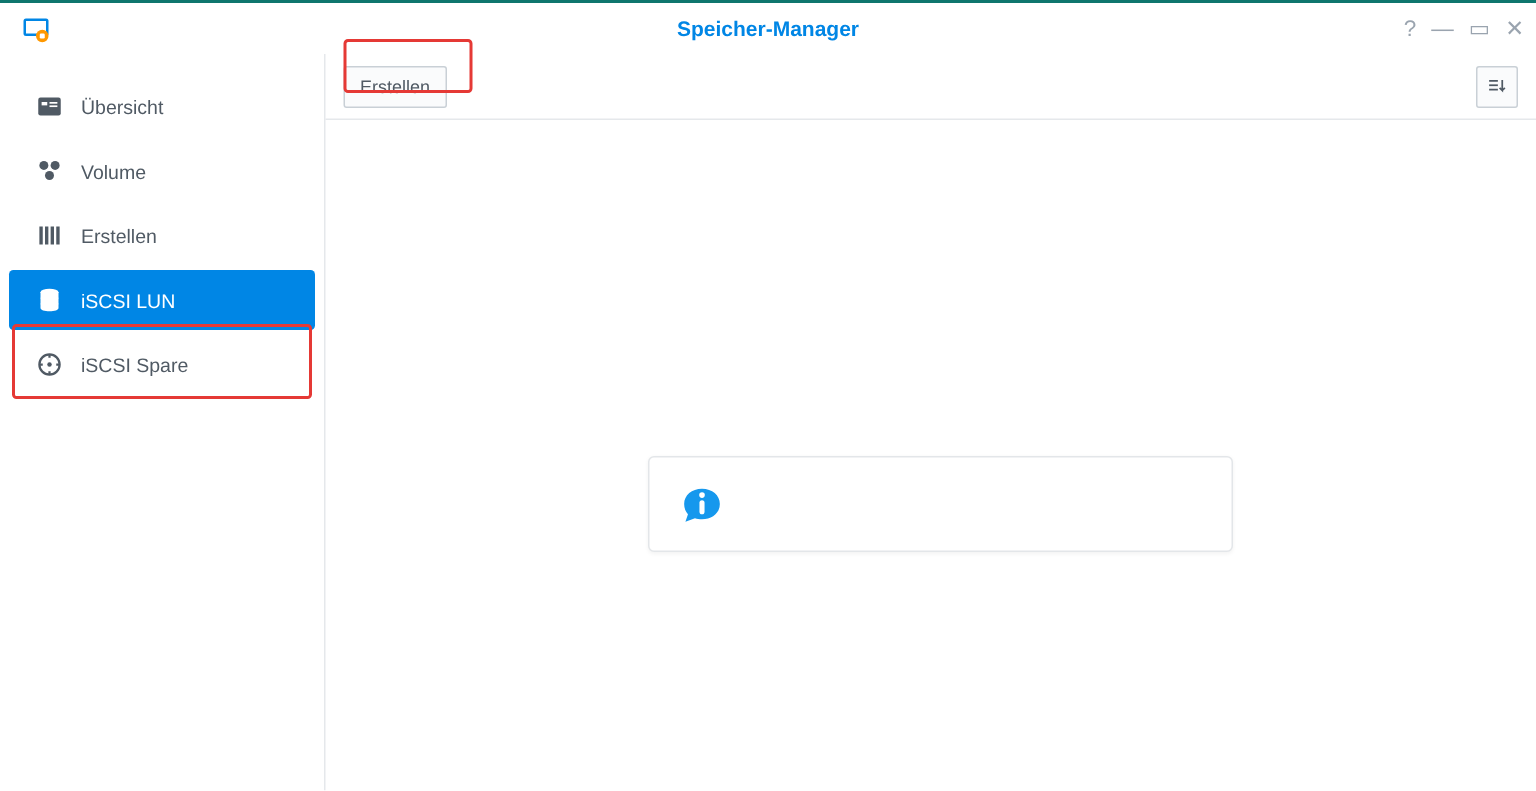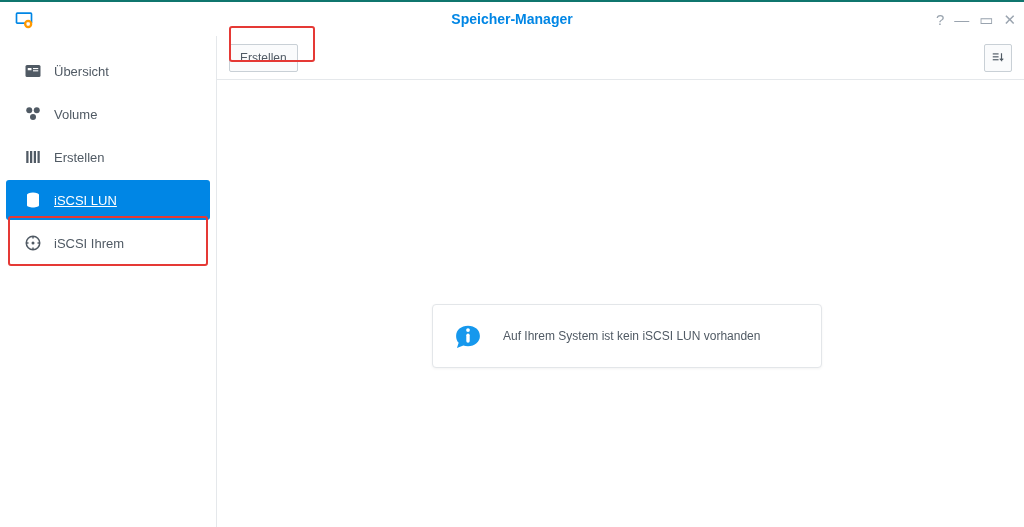--- a/index.html
+++ b/index.html
@@ -6,21 +6,21 @@
     body { background: #fff; width: 1024px; height: 527px; overflow: hidden; }
     .window { width: 100%; height: 100%; display: flex; flex-direction: column; border-top: 2px solid #0f766e; }
     .titlebar { height: 34px; display: flex; align-items: center; position: relative; background: #fff; }
     .app-icon { width: 20px; height: 20px; margin-left: 14px; }
     .window-title { position: absolute; left: 50%; transform: translateX(-50%); color: #0086E5; font-weight: 600; font-size: 14px; }
     .window-controls { position: absolute; right: 8px; display: flex; gap: 10px; align-items: center; }
     .win-ctrl { color: #9aa4af; cursor: pointer; font-size: 15px; line-height: 1; }
     .body { flex: 1; display: flex; }
     .sidebar { width: 216px; padding-top: 12px; }
     .side-item { display: flex; align-items: center; height: 40px; padding-left: 18px; gap: 12px; color: #505a64; font-size: 13px; cursor: pointer; border-radius: 3px; margin: 3px 6px; position: relative; }
-    .side-item.active { background: #0086E5; color: #fff; text-decoration: underline; }
+    .side-item.active { background: #0086E5; color: #fff; }
     .side-item .icon { width: 18px; height: 18px; display: flex; align-items: center; justify-content: center; }
     .side-item .icon svg { fill: #505a64; }
     .side-item.active .icon svg { fill: #fff; }
     .highlight-red { position: absolute; border: 2px solid #e53935; border-radius: 3px; pointer-events: none; }
     .hl-sidebar { left: 8px; top: 216px; width: 200px; height: 50px; }
     .hl-create { left: 229px; top: 26px; width: 86px; height: 36px; }
     .content { flex: 1; border-left: 1px solid #e5e8eb; display: flex; flex-direction: column; position: relative; }
     .toolbar { height: 44px; border-bottom: 1px solid #e5e8eb; display: flex; align-items: center; padding: 0 12px; position: relative; }
     .btn { height: 28px; padding: 0 10px; background: #fafbfc; border: 1px solid #c9d0d6; border-radius: 2px; color: #505a64; font-size: 12px; cursor: pointer; }
     .sort-btn { width: 28px; height: 28px; border: 1px solid #c9d0d6; border-radius: 2px; background: #fafbfc; display: flex; align-items: center; justify-content: center; cursor: pointer; position: absolute; right: 12px; }
@@ -98,21 +98,21 @@
         <span>iSCSI LUN</span>
       </div>
       <div class="side-item">
         <span class="icon">
           <svg viewBox="0 0 24 24" width="18" height="18">
               <circle cx="12" cy="12" r="9" fill="none" stroke="#505a64" stroke-width="2"></circle>
               <path d="M12 3v3M12 18v3M3 12h3M18 12h3" stroke="#505a64" stroke-width="2"></path>
               <circle cx="12" cy="12" r="2"></circle>
             </svg>
         </span>
-        <span>iSCSI Ihrem</span>
+        <span>iSCSI Spare</span>
       </div>
     </div>
 
     <div class="content">
       <div class="toolbar">
         <button class="btn">Erstellen</button>
         <div class="sort-btn">
           <svg viewBox="0 0 24 24" width="14" height="14">
               <rect x="3" y="4" width="10" height="2"></rect>
               <rect x="3" y="9" width="10" height="2"></rect>
@@ -123,21 +123,20 @@
       </div>
       <div class="main-area">
         <div class="info-card">
           <span class="info-icon">
             <svg viewBox="0 0 40 40" width="34" height="34">
                 <path d="M6 20c0-7 6-12 14-12s14 5 14 12-6 12-14 12c-2 0-4-.3-5.5-.9L7 34l2-6c-2-2-3-5-3-8z" fill="#1698ED"></path>
                 <circle cx="20" cy="13" r="2.2" fill="#fff"></circle>
                 <rect x="18" y="17" width="4" height="11" rx="2" fill="#fff"></rect>
               </svg>
           </span>
-          <span class="info-text">Auf Ihrem System ist kein iSCSI LUN vorhanden</span>
         </div>
       </div>
     </div>
   </div>
 
   <div class="highlight-red hl-sidebar"></div>
   <div class="highlight-red hl-create"></div>
 </div>
 
 </body></html>

